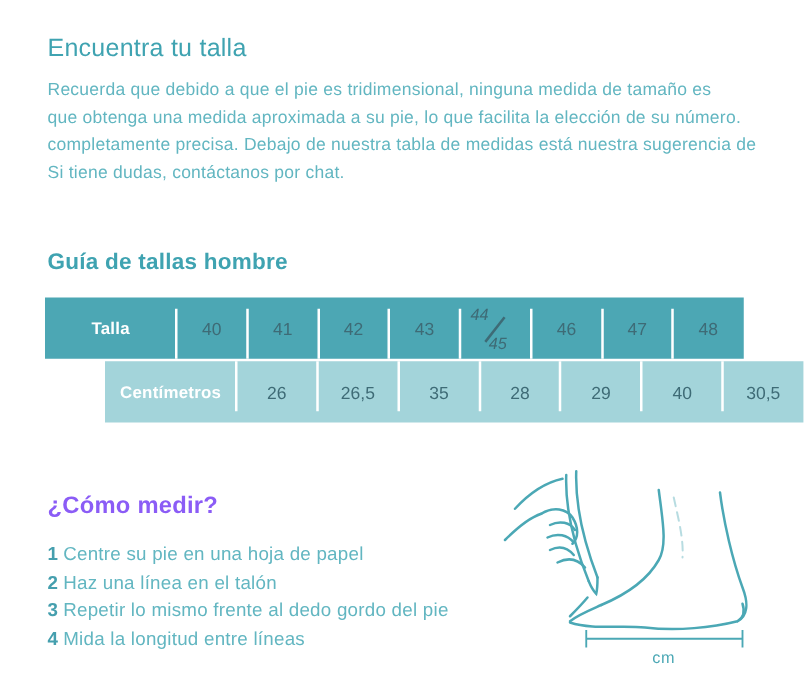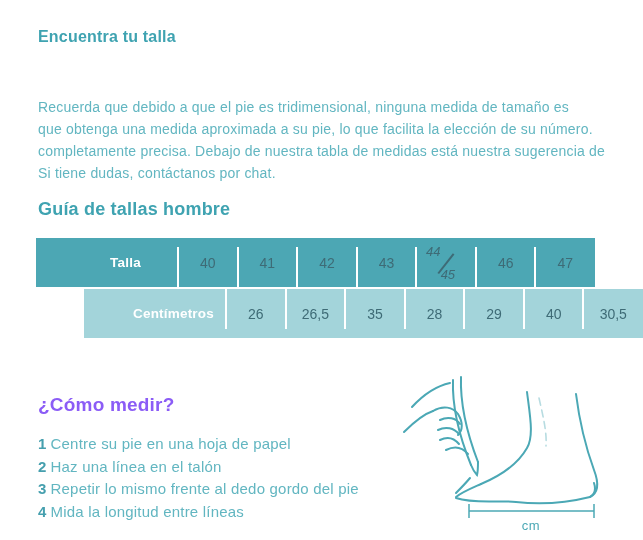--- a/index.html
+++ b/index.html
@@ -6,38 +6,37 @@
   html,body { background:#ffffff; }
   .page {
     position:relative;
     width:643px; height:540px;
     background:#ffffff;
     font-family:"Liberation Sans", sans-serif;
     overflow:hidden;
   }
   .h-main {
     position:absolute; left:38px; top:28px;
-    font-size:16px; font-weight:bold; color:#3FA3B1;
+    font-size:20px; font-weight:normal; color:#3FA3B1;
     letter-spacing:0.2px;
   }
   .intro-body {
     position:absolute; left:38px; top:60px;
     font-size:14px; line-height:22px; color:#62B6C1;
     letter-spacing:0.2px;
-    margin-top:36px;
   }
   .intro-body div { white-space:nowrap; }
   .h-guide {
     position:absolute; left:38px; top:199px;
     font-size:18px; font-weight:bold; color:#3FA3B1;
     letter-spacing:0.2px;
   }
   
   .size-table { position:absolute; left:36px; top:238px; width:559px; }
-  .trow { display:flex; width:100%; height:49px;padding-left:37px; }
+  .trow { display:flex; width:100%; height:49px; }
   .trow.header { background:#4CA7B4; margin-bottom:2px; }
   .trow.light  { background:#A3D4DA;margin-left:48px; }
   .cell {
     position:relative; flex:1;
     display:flex; align-items:center; justify-content:center;
     font-size:14px; color:#3E6B76;
   }
   .cell.label {
     flex:0 0 105px;
     color:#ffffff; font-weight:bold; font-size:13.5px;
@@ -94,20 +93,21 @@
       <div class="cell">43</div>
       <div class="cell">
         <span class="split-wrap">
           <span class="split-top">44</span>
           <span class="split-slash"></span>
           <span class="split-bottom">45</span>
         </span>
       </div>
       <div class="cell">46</div>
       <div class="cell">47</div>
+      <div class="cell">48</div>
     </div>
     <div class="trow light">
       <div class="cell label">Centímetros</div>
       <div class="cell">26</div>
       <div class="cell">26,5</div>
       <div class="cell">35</div>
       <div class="cell">28</div>
       <div class="cell">29</div>
       <div class="cell">40</div>
       <div class="cell">30,5</div>

